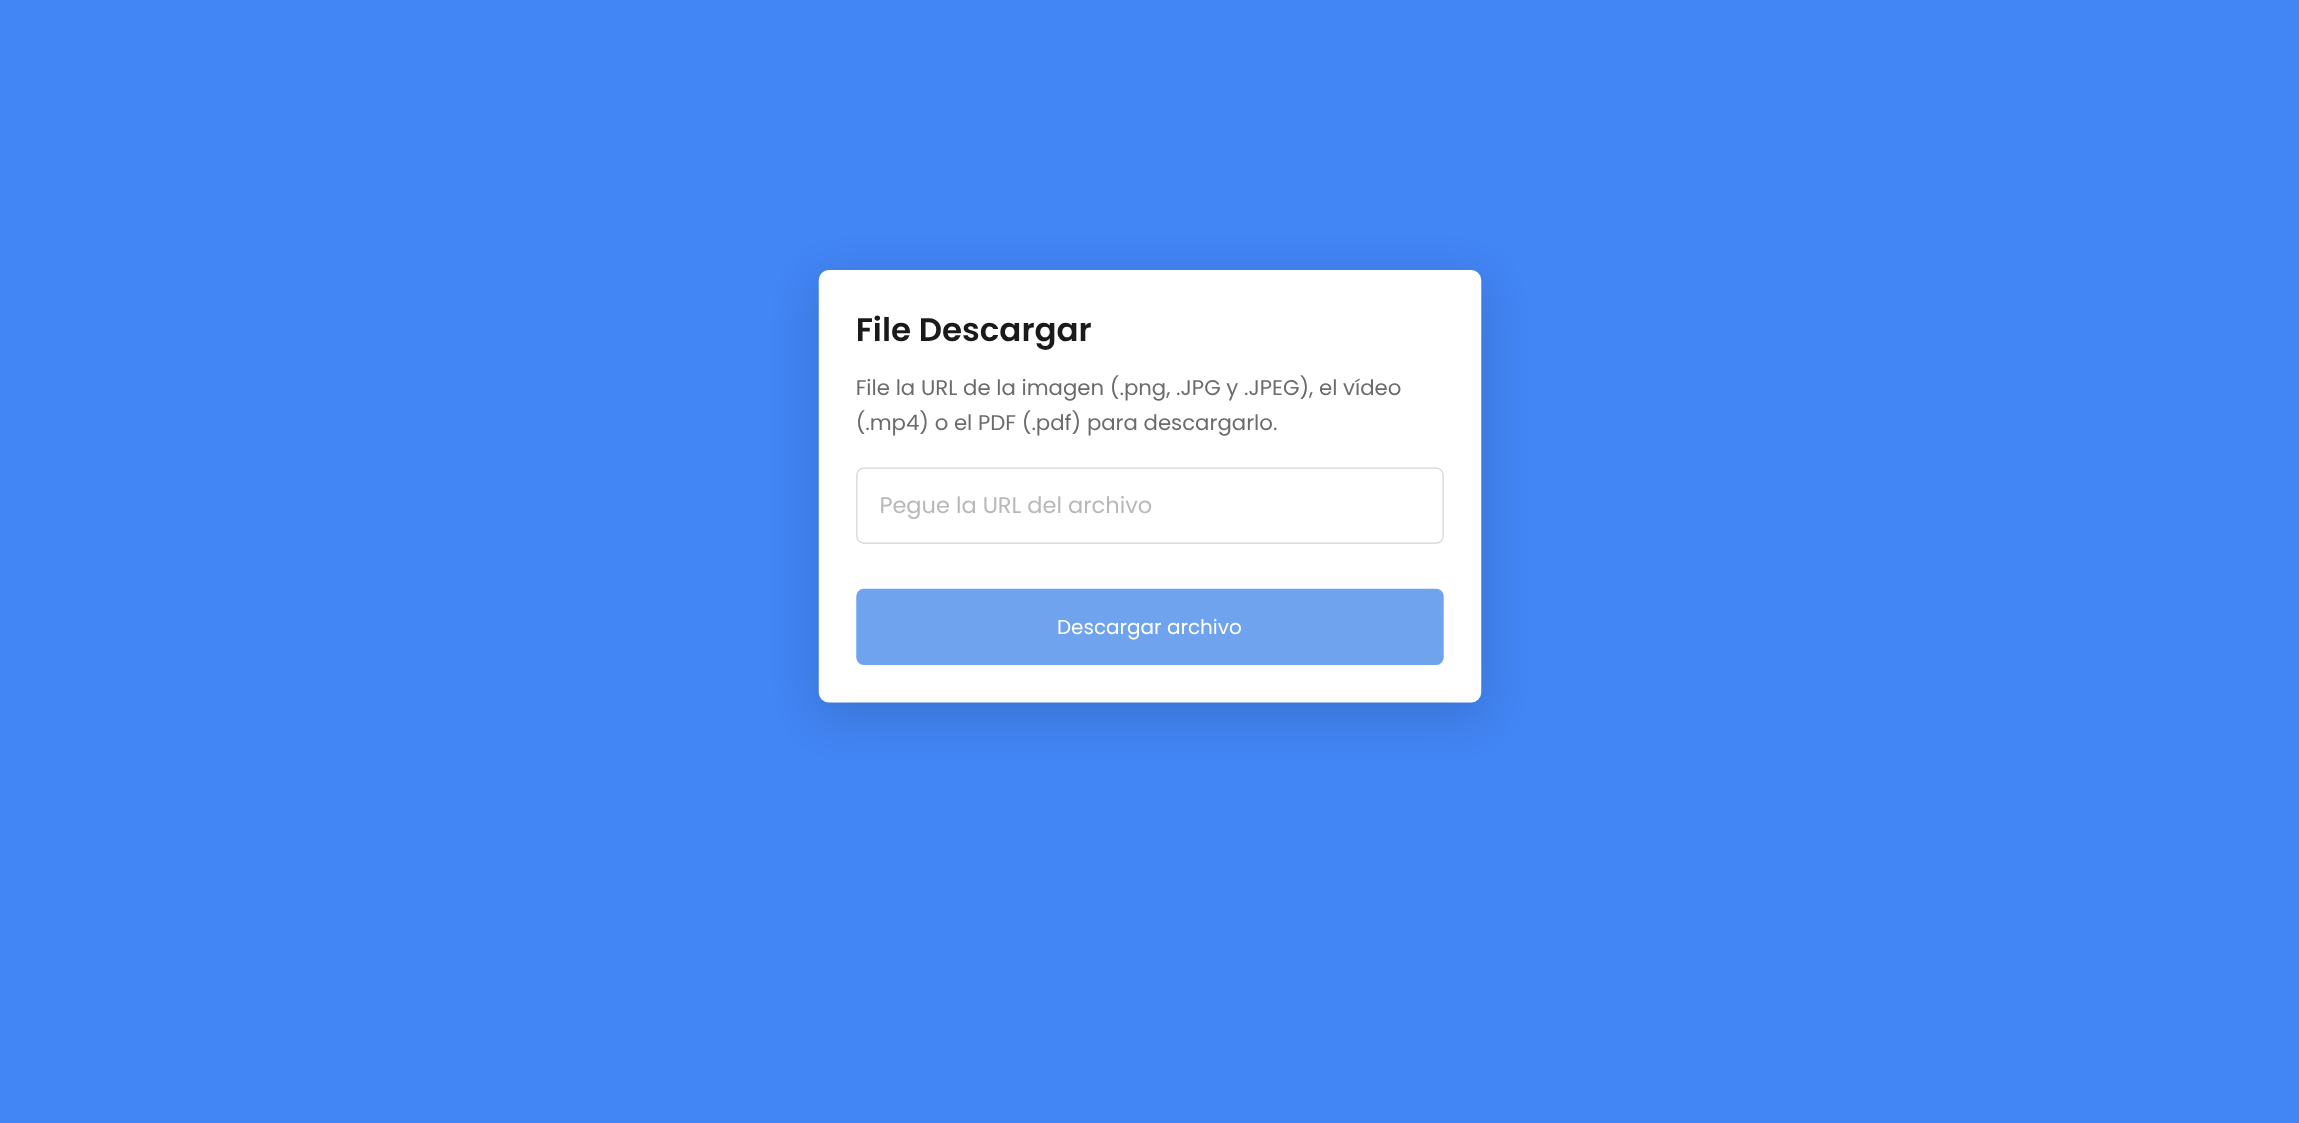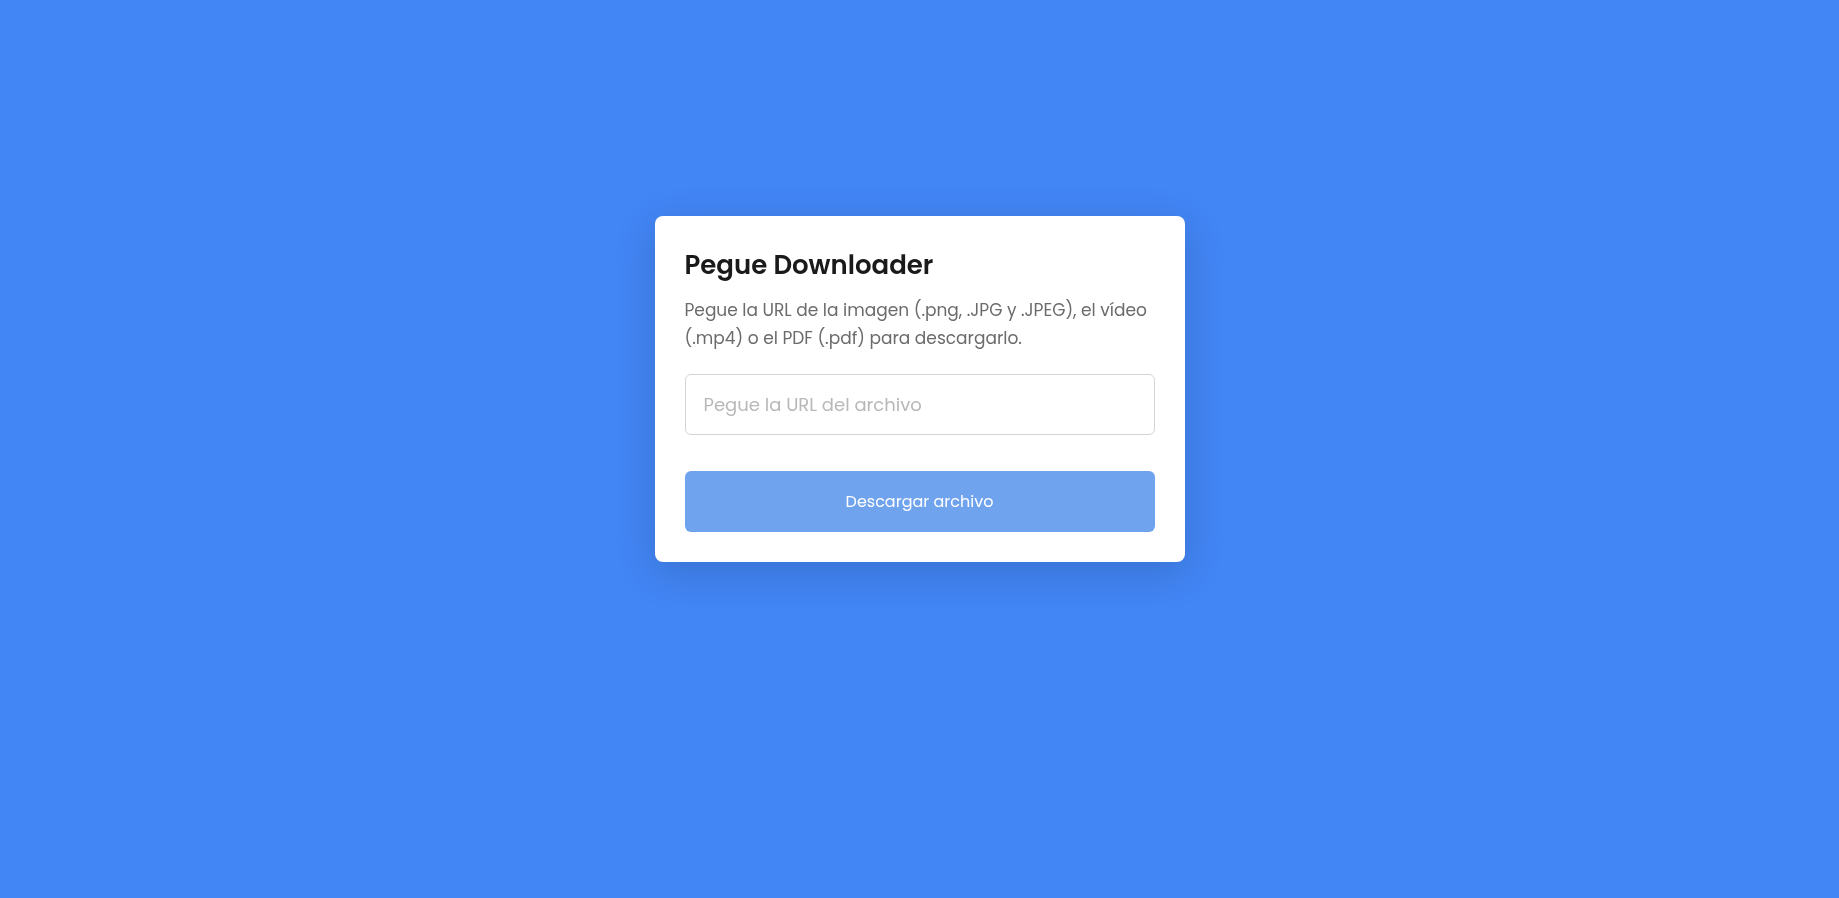--- a/index.html
+++ b/index.html
@@ -69,17 +69,17 @@
       border-radius: 6px;
       cursor: pointer;
       font-family: inherit;
       font-weight: 400;
     }
   </style>
 </head>
 <body>
 
 <div class="card">
-  <h1 class="title">Pegue Downloader</h1>
-  <p class="description">Pegue la URL de la imagen (.png, .JPG y .JPEG), el vídeo (.mp4) o el PDF (.pdf) para descargarlo.</p>
+  <h1 class="title">File Descargar</h1>
+  <p class="description">File la URL de la imagen (.png, .JPG y .JPEG), el vídeo (.mp4) o el PDF (.pdf) para descargarlo.</p>
   <input type="text" class="url-input" placeholder="Pegue la URL del archivo" style="">
   <button class="download-button">Descargar archivo</button>
 </div>
 
 </body></html>

